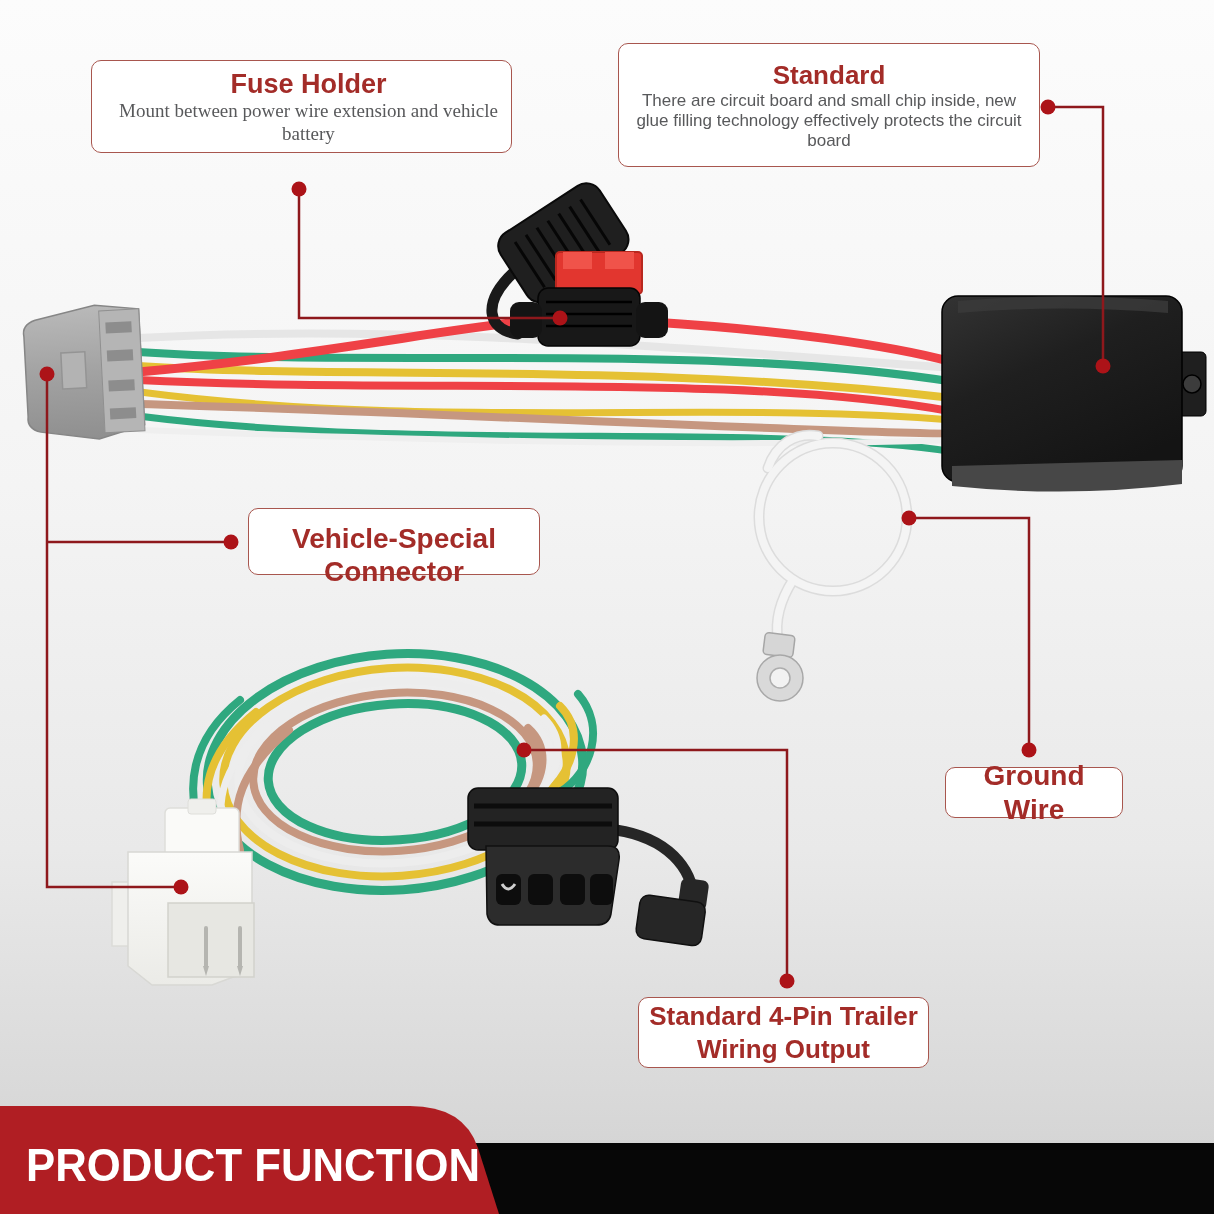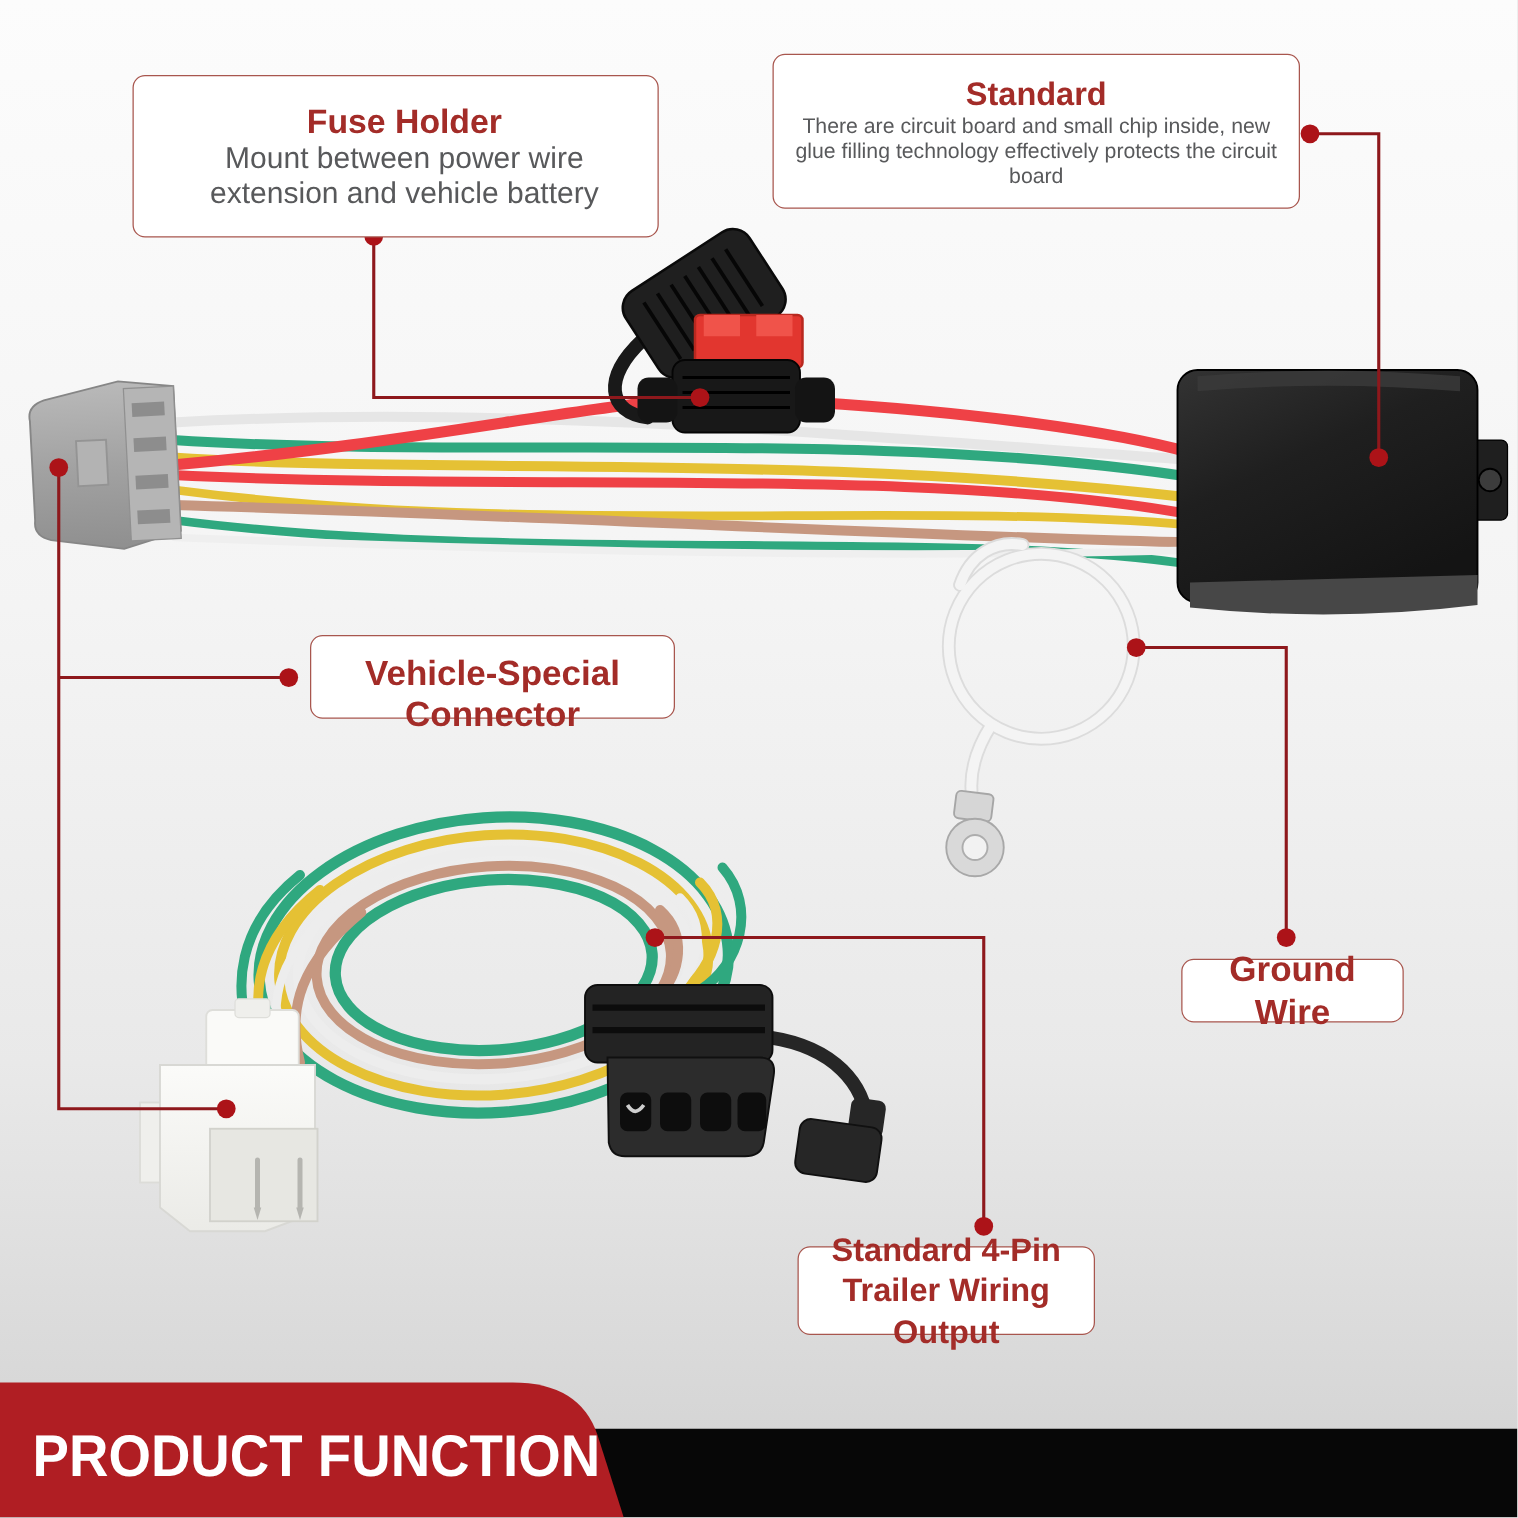--- a/index.html
+++ b/index.html
@@ -20,31 +20,31 @@
     border-radius: 10px;
     display: flex;
     flex-direction: column;
     align-items: center;
     justify-content: center;
     text-align: center;
     padding: 4px 10px;
   }
   .callout-title { font-weight: bold; color: #a32c28; line-height: 1.2; }
   .callout-desc  { color: #58595b; line-height: 1.17; }
-  #callout-fuse      { left: 106px;  top: 60px;  width: 421px; height: 130px; padding-left: 24px; }
+  #callout-fuse      { left: 91px;  top: 60px;  width: 421px; height: 93px; padding-left: 24px; }
   #callout-fuse .callout-title { font-size: 27px; }
-  #callout-fuse .callout-desc  { font-size: 24px; }
+  #callout-fuse .callout-desc  { font-size: 19px; font-family: Liberation Serif, serif; }
   #callout-converter { left: 618px; top: 43px;  width: 422px; height: 124px; }
   #callout-converter .callout-title { font-size: 26px; }
   #callout-converter .callout-desc  { font-size: 17px; }
   #callout-vehicle   { left: 248px; top: 508px; width: 292px; height: 67px; }
   #callout-vehicle .callout-title { font-size: 28px; line-height: 1.15; margin-top: 28px; }
   #callout-ground    { left: 945px; top: 767px; width: 178px; height: 51px; }
   #callout-ground .callout-title { font-size: 28px; }
-  #callout-trailer   { left: 638px; top: 997px; width: 238px; height: 71px; }
+  #callout-trailer   { left: 638px; top: 997px; width: 291px; height: 71px; }
   #callout-trailer .callout-title { font-size: 26px; line-height: 1.25; }
   .banner-title {
     position: absolute;
     left: 26px;
     top: 1137px;
     font-size: 47px;
     font-weight: bold;
     color: #ffffff;
     transform: scaleX(0.93);
     transform-origin: left center;

